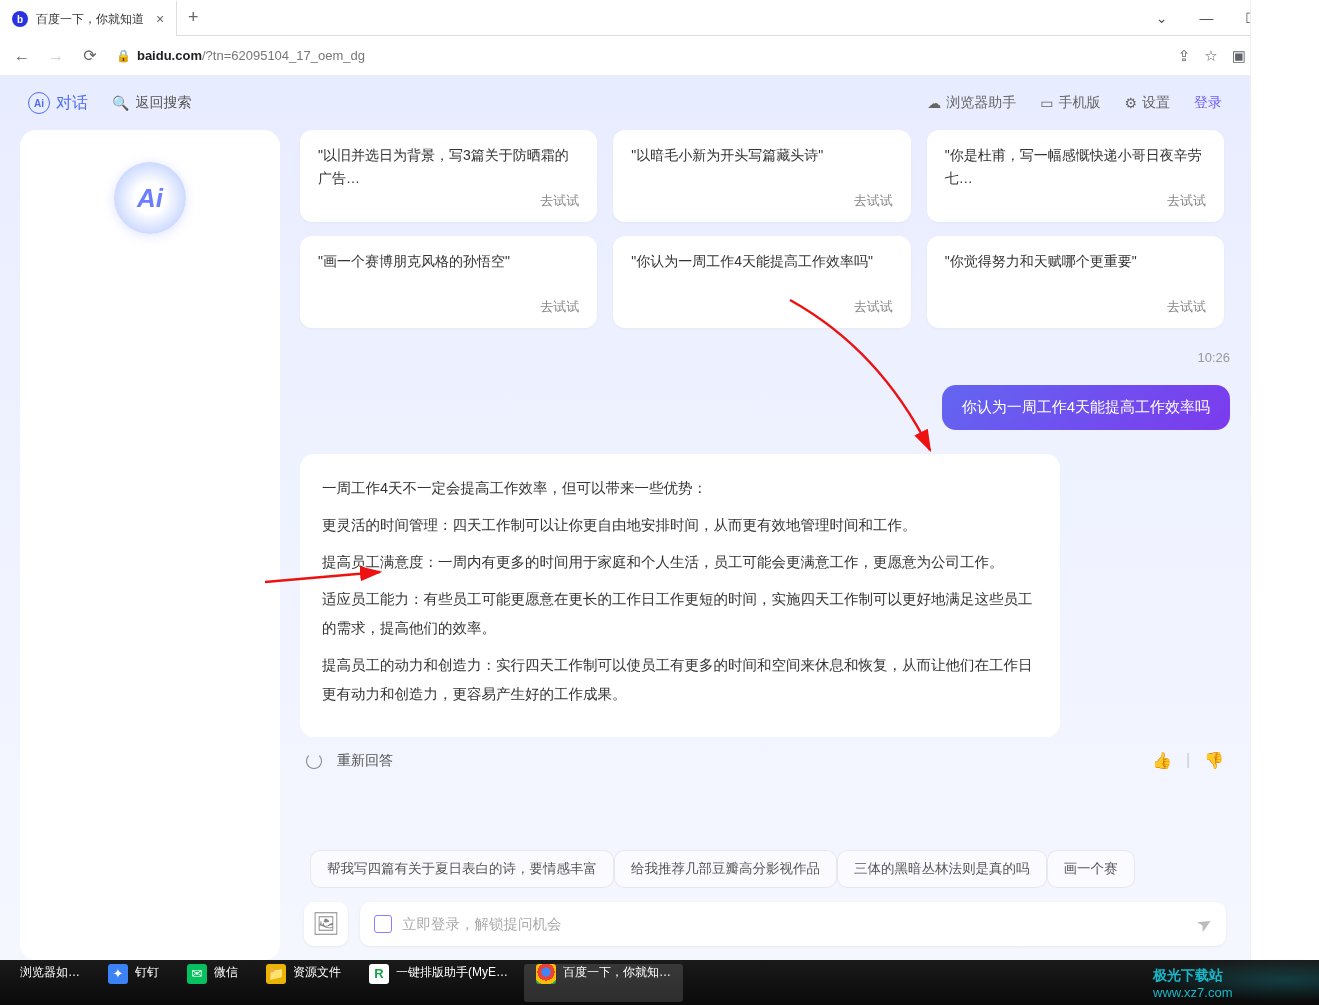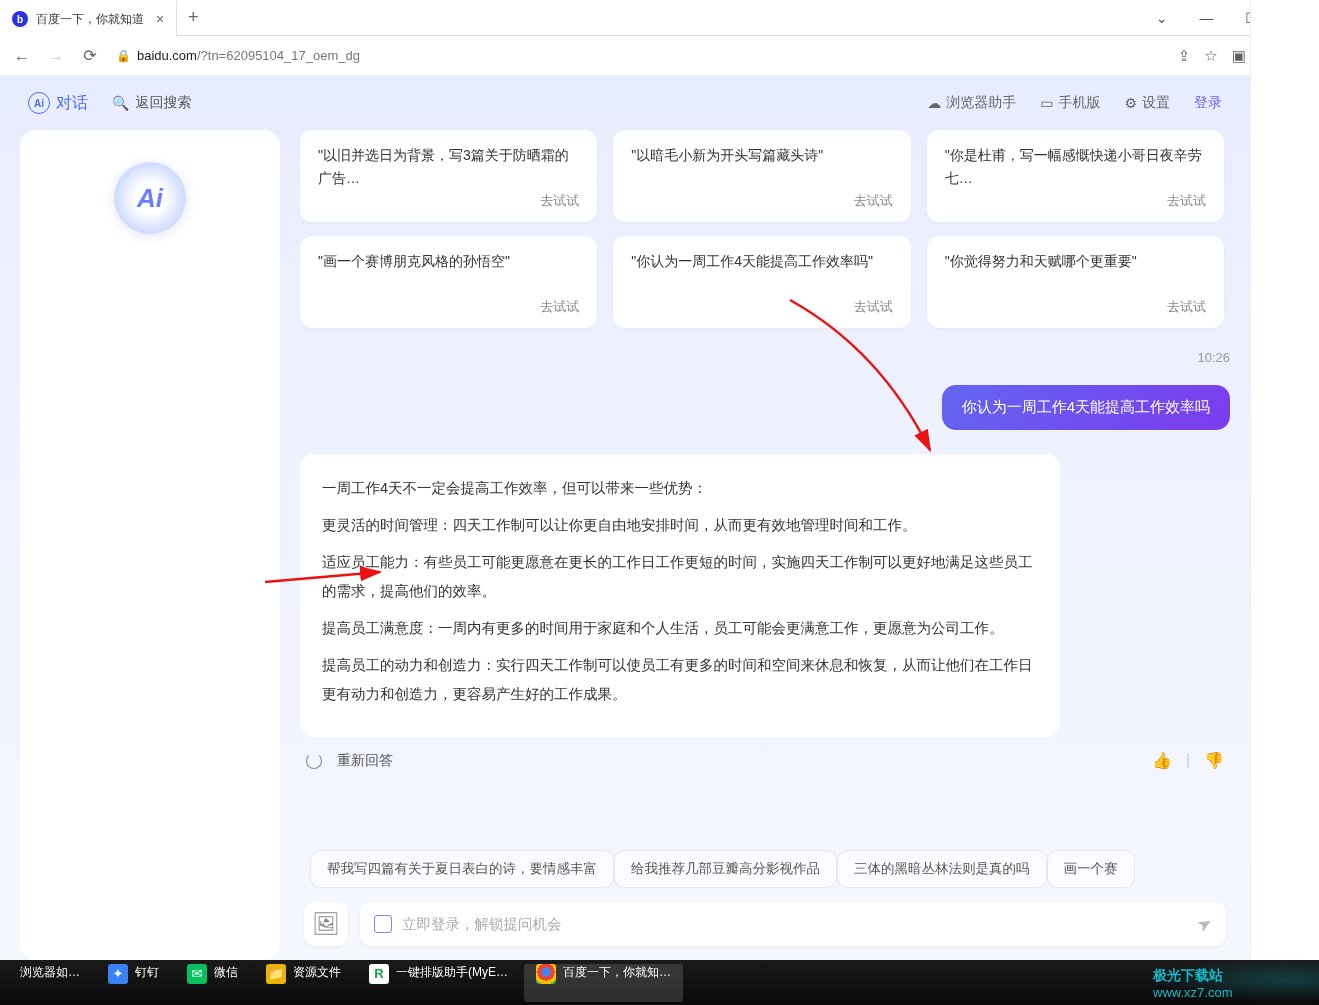--- a/index.html
+++ b/index.html
@@ -11,21 +11,21 @@
 .tab .title{font-size:12px;color:#333;white-space:nowrap;overflow:hidden;text-overflow:ellipsis}
 .tab .close{font-size:14px;color:#666;margin-left:4px}
 .newtab{display:flex;align-items:center;justify-content:center;width:32px;font-size:18px;color:#666}
 .win-controls{margin-left:auto;display:flex;align-items:center}
 .win-controls span{width:45px;height:36px;display:flex;align-items:center;justify-content:center;font-size:14px;color:#555}
 
 .addressbar{height:40px;display:flex;align-items:center;padding:0 8px;gap:6px;border-bottom:1px solid #eee}
 .nav-btn{width:28px;height:28px;display:flex;align-items:center;justify-content:center;color:#666;font-size:16px}
 .url-box{display:flex;align-items:center;gap:6px;font-size:13px;color:#5f6368;padding:0 6px}
 .url-box .lock{font-size:12px}
-.url-box b{color:#202124;font-weight:normal}
+.url-box b{color:#202124;font-weight:bold}
 .addr-right{margin-left:auto;display:flex;align-items:center;gap:14px}
 .addr-right span{color:#5f6368;font-size:15px}
 .avatar-c{width:22px;height:22px;border-radius:50%;background:#dadce0;display:flex;align-items:center;justify-content:center;color:#5f6368;font-size:13px}
 
 .page{position:absolute;top:76px;left:0;right:69px;bottom:45px;background:linear-gradient(180deg,#e8ecff 0%,#eef2ff 40%,#f5f7ff 100%);overflow:hidden}
 .topbar{height:54px;display:flex;align-items:center;padding:0 28px;gap:24px}
 .ai-pill{display:flex;align-items:center;gap:6px}
 .ai-badge{width:22px;height:22px;border:1.5px solid #4e6ef2;border-radius:50%;display:flex;align-items:center;justify-content:center;color:#4e6ef2;font-size:10px;font-weight:bold}
 .ai-label{color:#4e6ef2;font-size:16px;font-weight:500}
 .search-return{display:flex;align-items:center;gap:6px;color:#555;font-size:14px}
@@ -191,22 +191,22 @@
         </div>
       </div>
 
       <div class="time">10:26</div>
 
       <div class="user-msg">你认为一周工作4天能提高工作效率吗</div>
 
       <div class="ai-response">
         <p>一周工作4天不一定会提高工作效率，但可以带来一些优势：</p>
         <p>更灵活的时间管理：四天工作制可以让你更自由地安排时间，从而更有效地管理时间和工作。</p>
+        <p>提高员工满意度：一周内有更多的时间用于家庭和个人生活，员工可能会更满意工作，更愿意为公司工作。</p>
         <p>适应员工能力：有些员工可能更愿意在更长的工作日工作更短的时间，实施四天工作制可以更好地满足这些员工的需求，提高他们的效率。</p>
-        <p>提高员工满意度：一周内有更多的时间用于家庭和个人生活，员工可能会更满意工作，更愿意为公司工作。</p>
         <p>提高员工的动力和创造力：实行四天工作制可以使员工有更多的时间和空间来休息和恢复，从而让他们在工作日更有动力和创造力，更容易产生好的工作成果。</p>
       </div>
 
       <div class="actions">
         <div class="regen">
           <span class="circ"></span>
           <span>重新回答</span>
         </div>
         <div class="thumbs">
           <span>👍</span>

